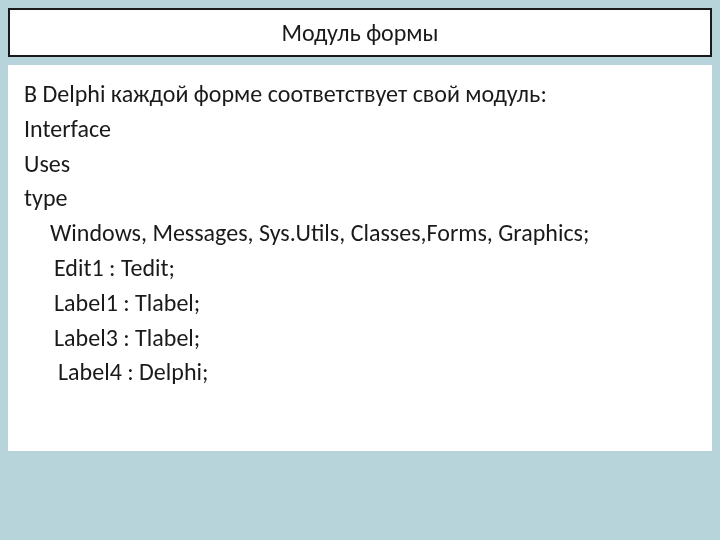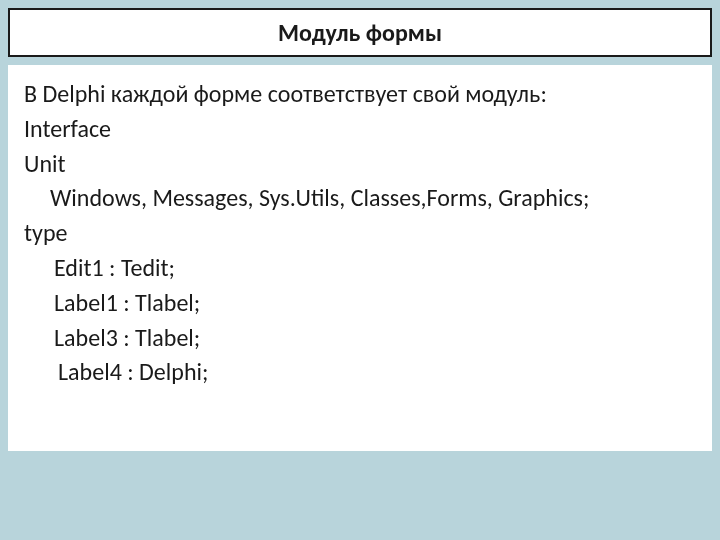--- a/index.html
+++ b/index.html
@@ -13,21 +13,20 @@
       background: #b8d4db;
       font-family: "Calibri", "Arial", sans-serif;
       padding: 8px;
     }
     .title-box {
       background: #ffffff;
       border: 2px solid #1a1a1a;
       padding: 8px 10px;
       text-align: center;
       margin-bottom: 8px;
-      font-weight: bold;
     }
     .title-text {
       font-size: 24px;
       color: #1a1a1a;
     }
     .content-box {
       background: #ffffff;
       padding: 12px 16px 20px 16px;
       height: 386px;
     }
@@ -49,20 +48,20 @@
 </head>
 <body>
 
 <div class="title-box">
   <div class="title-text">Модуль формы</div>
 </div>
 
 <div class="content-box">
   <div class="line">В Delphi каждой форме соответствует свой модуль:</div>
   <div class="line">Interface</div>
-  <div class="line">Unit</div>
+  <div class="line">Uses</div>
+  <div class="line">type</div>
   <div class="line indent1">Windows, Messages, Sys.Utils, Classes,Forms, Graphics;</div>
-  <div class="line">type</div>
   <div class="line indent2">Edit1 : Tedit;</div>
   <div class="line indent2">Label1 : Tlabel;</div>
   <div class="line indent2">Label3 : Tlabel;</div>
   <div class="line indent3">Label4 : Delphi;</div>
 </div>
 
 </body></html>

